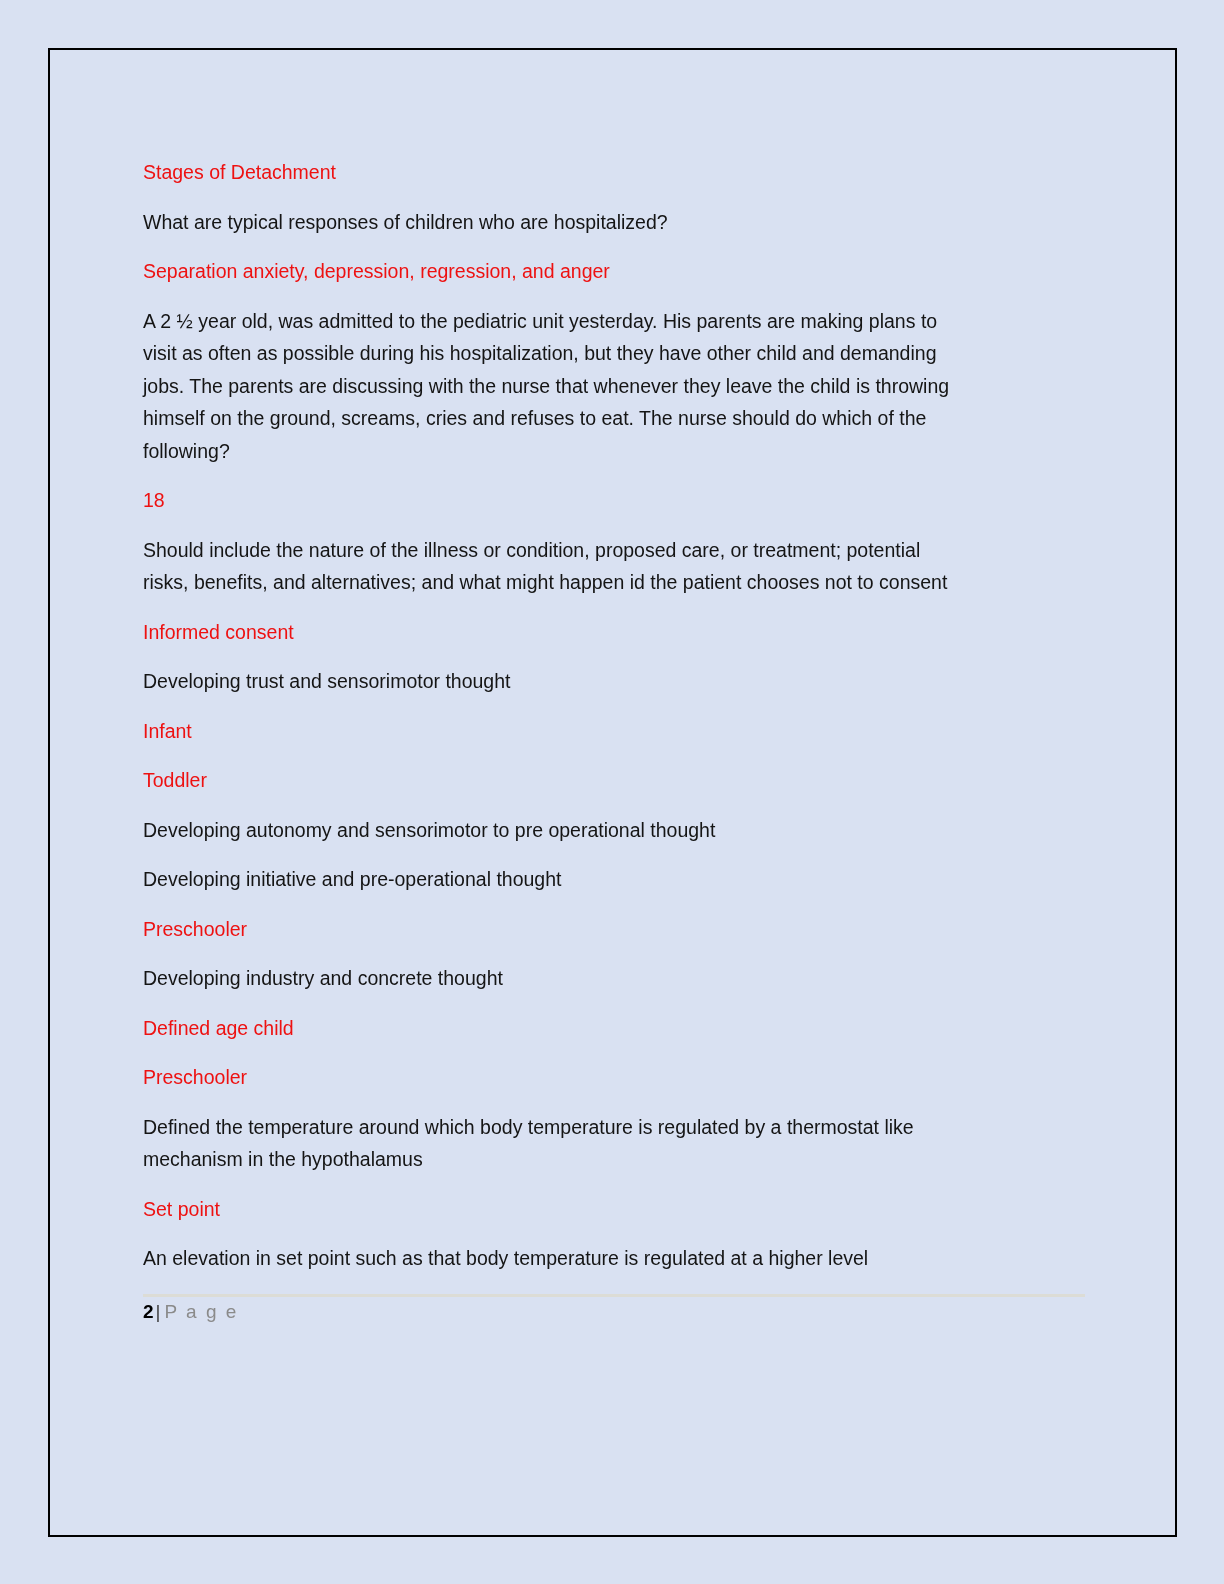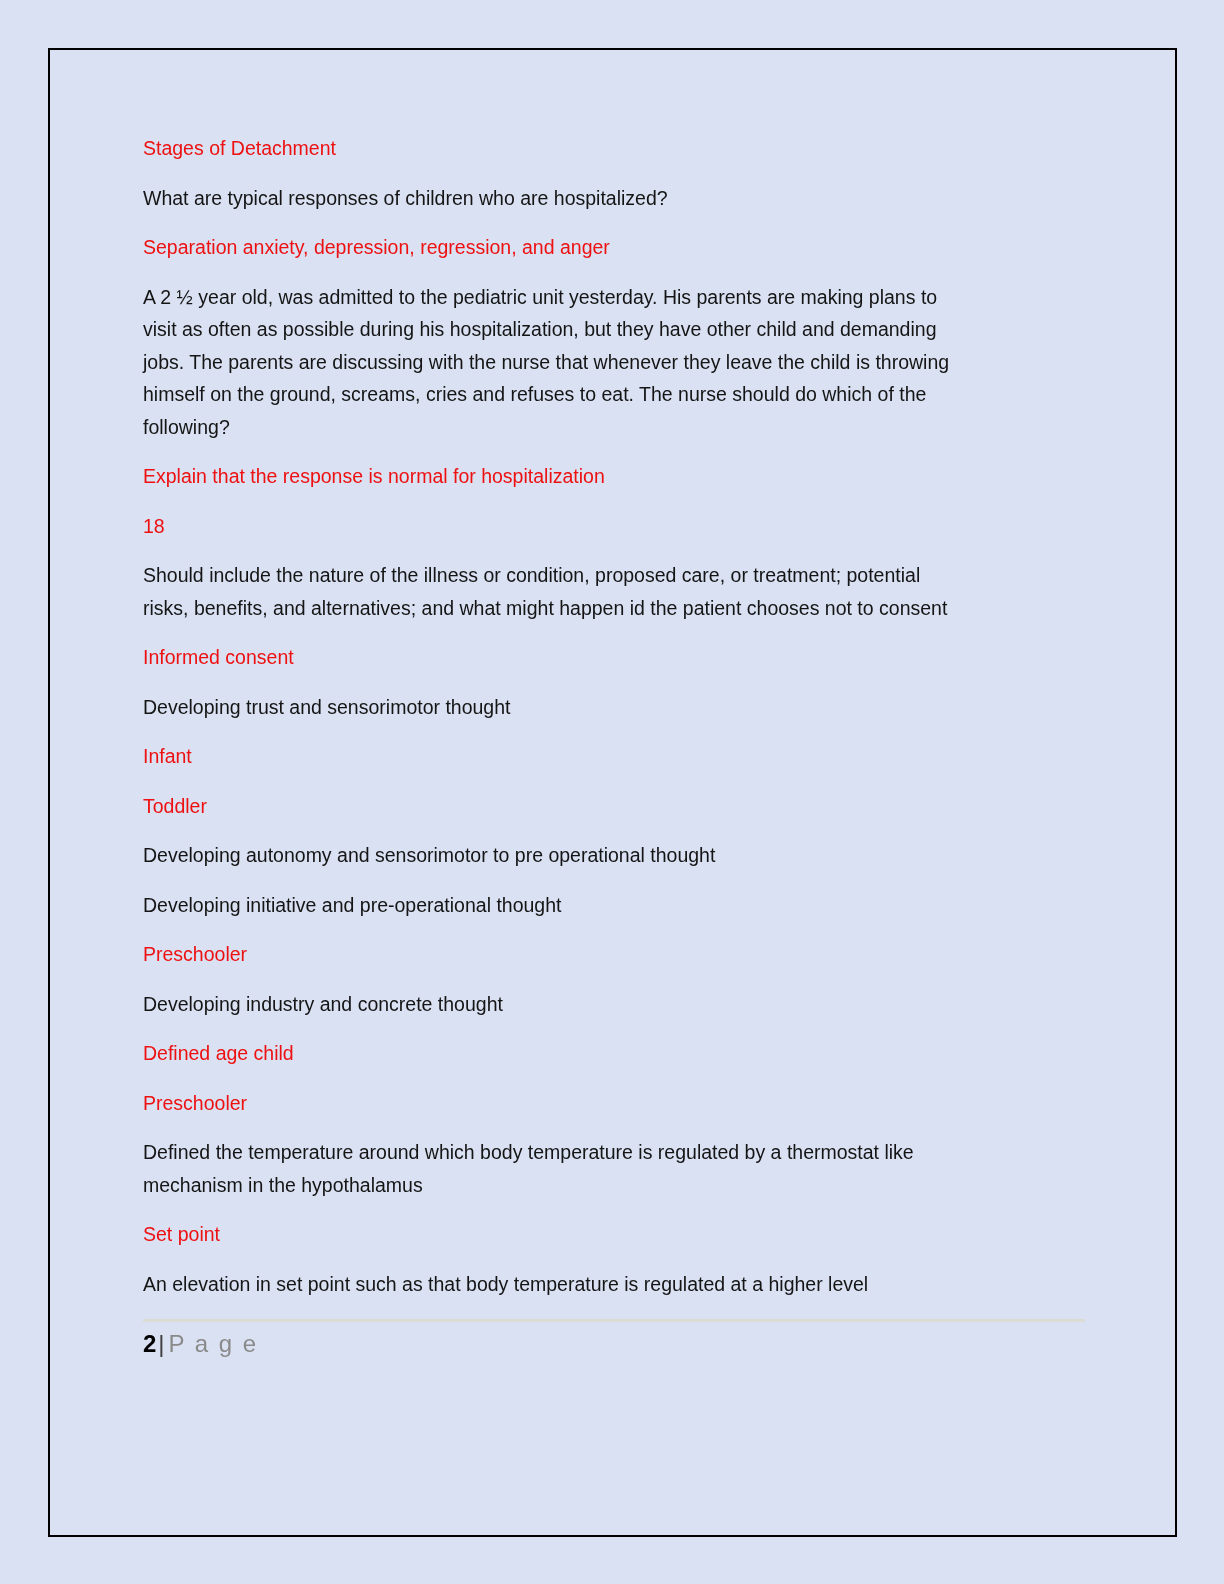--- a/index.html
+++ b/index.html
@@ -17,21 +17,21 @@
     font-family:"Liberation Sans", sans-serif;
     color:var(--ink);
     position:relative;
   }
   .frame{
     position:absolute;
     left:48px; top:48px;
     width:1129px; height:1489px;
     border:2px solid var(--border);
     background:var(--bg);
-    padding:82px 90px 0 93px;
+    padding:106px 90px 0 93px;
     display:flex;
     flex-direction:column;
   }
   .content{
     width:942px;
   }
   .para{
     font-size:19.5px;
     line-height:32.5px;
     margin:0 0 17px 0;
@@ -42,42 +42,41 @@
   .footer{
     width:942px;
     margin-top:2px;
   }
   .divider{
     height:3px;
     background:var(--divider);
     width:100%;
   }
   .footer-text{
-    margin-top:9px;
-    font-size:24px;
+    margin-top:2px;
+    font-size:19px;
     line-height:26px;
   }
   .pagenum{ font-weight:bold; color:#000; }
   .pipe{ color:#3f3f3f; padding:0 4px 0 2px; }
   .pageword{ color:var(--footer-gray); letter-spacing:2px; }
 </style>
 </head>
 <body>
 
 <div class="frame">
   <div class="content" id="content">
       <p class="para red">Stages of Detachment</p>
       <p class="para black">What are typical responses of children who are hospitalized?</p>
       <p class="para red">Separation anxiety, depression, regression, and anger</p>
       <p class="para black">A 2 ½ year old, was admitted to the pediatric unit yesterday. His parents are making plans to
 visit as often as possible during his hospitalization, but they have other child and demanding
 jobs. The parents are discussing with the nurse that whenever they leave the child is throwing
 himself on the ground, screams, cries and refuses to eat. The nurse should do which of the
 following?</p>
-      <p class="para red">Explain that the response is normal for hospitalization</p>
       <p class="para red">18</p>
       <p class="para black">Should include the nature of the illness or condition, proposed care, or treatment; potential
 risks, benefits, and alternatives; and what might happen id the patient chooses not to consent</p>
       <p class="para red">Informed consent</p>
       <p class="para black">Developing trust and sensorimotor thought</p>
       <p class="para red">Infant</p>
       <p class="para red">Toddler</p>
       <p class="para black">Developing autonomy and sensorimotor to pre operational thought</p>
       <p class="para black">Developing initiative and pre-operational thought</p>
       <p class="para red">Preschooler</p>

